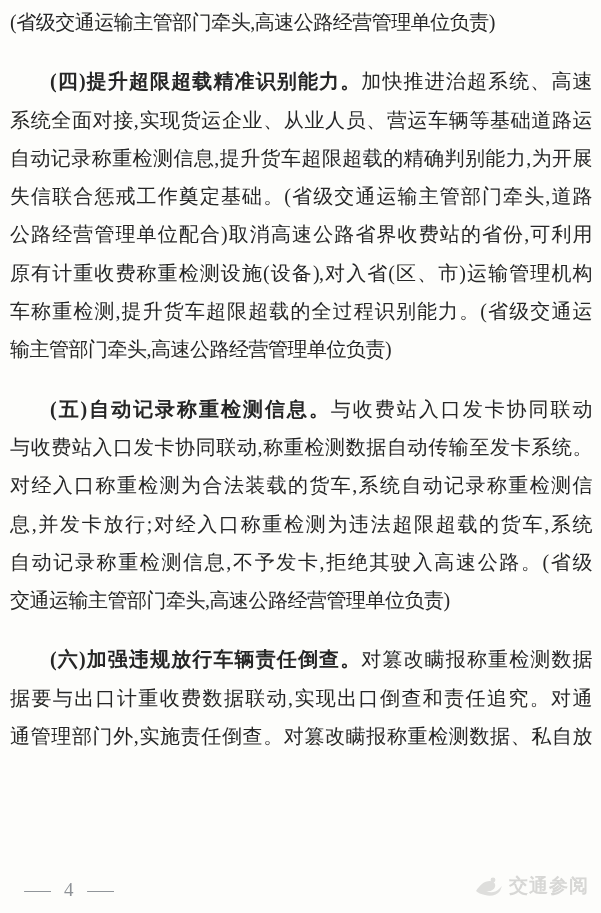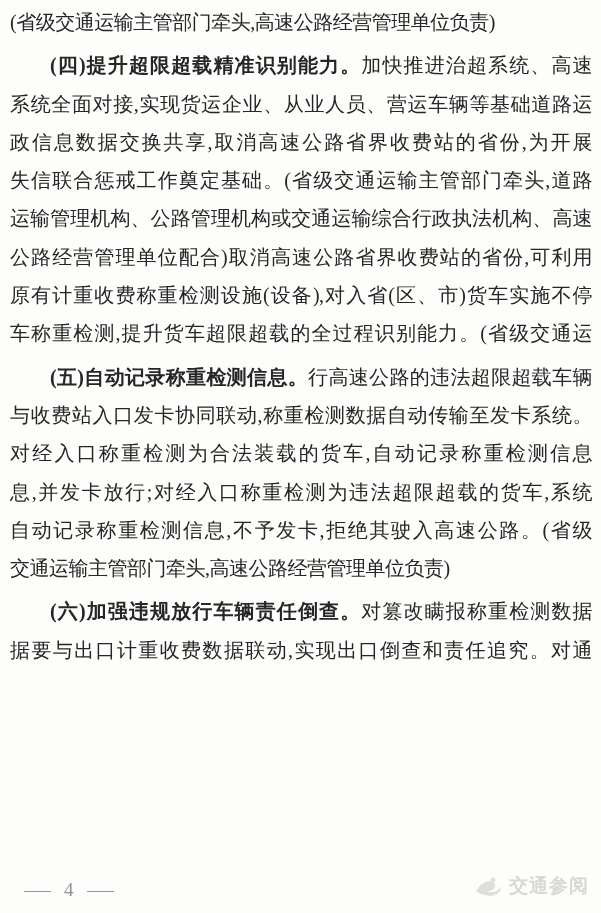--- a/index.html
+++ b/index.html
@@ -16,21 +16,21 @@
   }
   .doc-body {
     position: absolute;
     left: 10px; right: 9px; top: 3px;
     color: #262626;
     font-size: 20px;
     letter-spacing: -0.5px;
     line-height: 38.3px;
   }
   .para { margin: 0; }
-  .para-gap { margin-top: 5px; }
+  .para-gap { margin-top: 21px; }
   .line { white-space: nowrap; }
   .line.j {
     white-space: normal;
     text-align: justify;
     text-align-last: justify;
     text-justify: inter-character;
   }
   .line.ind { text-indent: 2em; }
   .b { font-weight: 700; }
   .footer {
@@ -67,38 +67,39 @@
 
 <div class="page">
 
   <div class="doc-body">
       <div class="para">
         <div class="line"><span>(省级交通运输主管部门牵头,高速公路经营管理单位负责)</span></div>
       </div>
       <div class="para para-gap">
         <div class="line j ind"><span class="b">(四)提升超限超载精准识别能力。</span><span>加快推进治超系统、高速</span></div>
         <div class="line j"><span>系统全面对接,实现货运企业、从业人员、营运车辆等基础道路运</span></div>
-        <div class="line j"><span>政信息数据交换共享,取消高速公路省界收费站的省份,为开展</span></div>
+        <div class="line j"><span>自动记录称重检测信息,提升货车超限超载的精确判别能力,为开展</span></div>
         <div class="line j"><span>失信联合惩戒工作奠定基础。(省级交通运输主管部门牵头,道路</span></div>
-        <div class="line j"><span>运输管理机构、公路管理机构或交通运输综合行政执法机构、高速</span></div>
         <div class="line j"><span>公路经营管理单位配合)取消高速公路省界收费站的省份,可利用</span></div>
-        <div class="line j"><span>原有计重收费称重检测设施(设备),对入省(区、市)货车实施不停</span></div>
+        <div class="line j"><span>原有计重收费称重检测设施(设备),对入省(区、市)运输管理机构</span></div>
         <div class="line j"><span>车称重检测,提升货车超限超载的全过程识别能力。(省级交通运</span></div>
+        <div class="line"><span>输主管部门牵头,高速公路经营管理单位负责)</span></div>
       </div>
       <div class="para para-gap">
-        <div class="line j ind"><span class="b">(五)自动记录称重检测信息。</span><span>行高速公路的违法超限超载车辆</span></div>
+        <div class="line j ind"><span class="b">(五)自动记录称重检测信息。</span><span>与收费站入口发卡协同联动</span></div>
         <div class="line j"><span>与收费站入口发卡协同联动,称重检测数据自动传输至发卡系统。</span></div>
-        <div class="line j"><span>对经入口称重检测为合法装载的货车,自动记录称重检测信息</span></div>
+        <div class="line j"><span>对经入口称重检测为合法装载的货车,系统自动记录称重检测信</span></div>
         <div class="line j"><span>息,并发卡放行;对经入口称重检测为违法超限超载的货车,系统</span></div>
         <div class="line j"><span>自动记录称重检测信息,不予发卡,拒绝其驶入高速公路。(省级</span></div>
         <div class="line"><span>交通运输主管部门牵头,高速公路经营管理单位负责)</span></div>
       </div>
       <div class="para para-gap">
         <div class="line j ind"><span class="b">(六)加强违规放行车辆责任倒查。</span><span>对篡改瞒报称重检测数据</span></div>
         <div class="line j"><span>据要与出口计重收费数据联动,实现出口倒查和责任追究。对通</span></div>
+        <div class="line j"><span>通管理部门外,实施责任倒查。对篡改瞒报称重检测数据、私自放</span></div>
       </div>
     </div>
 
   <div class="footer">
     <div class="page-num">
       <span class="dash">—</span>
       <span>4</span>
       <span class="dash">—</span>
     </div>
     <div class="watermark">

